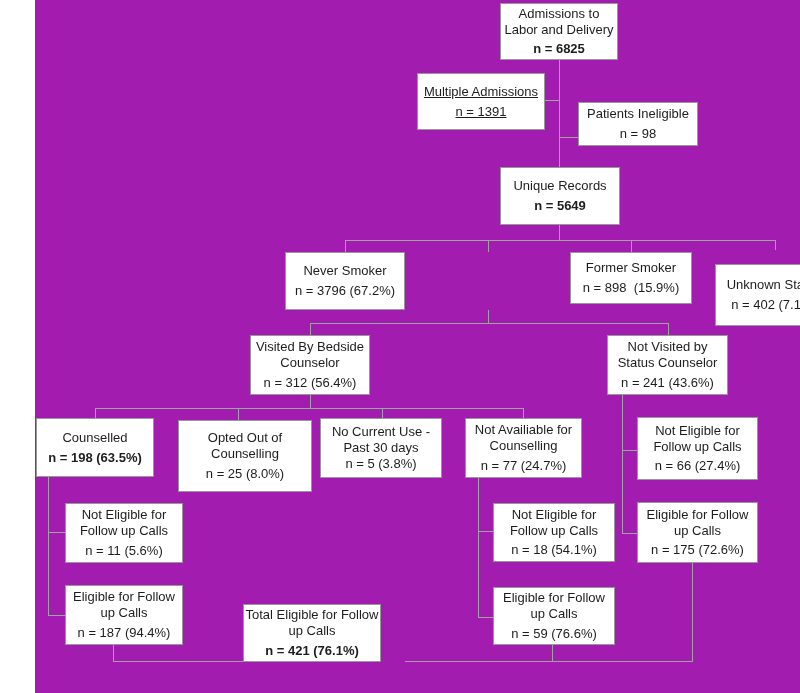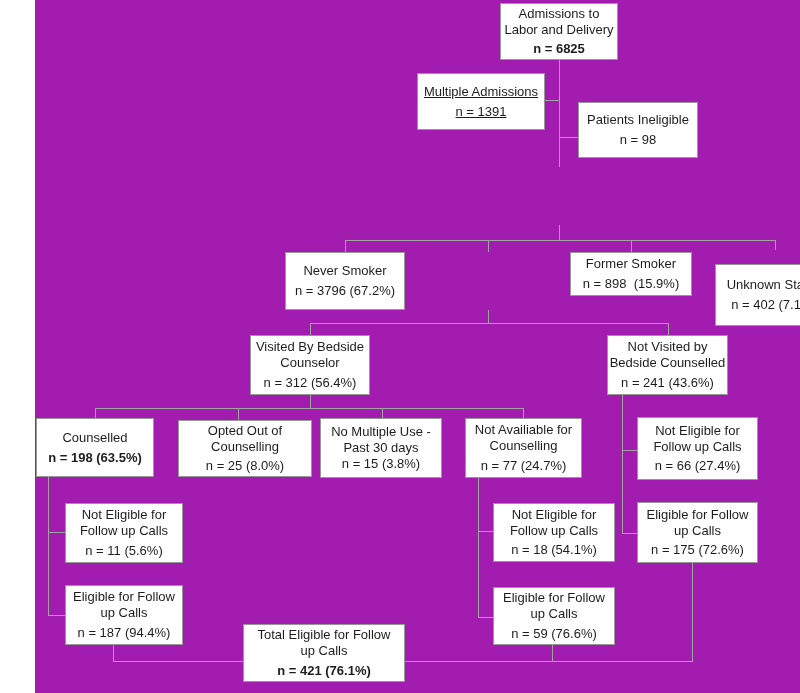--- a/index.html
+++ b/index.html
@@ -62,69 +62,73 @@
     <div>Admissions to</div>
     <div>Labor and Delivery</div>
     <div class="nval bold">n = 6825</div>
   </div>
 
   <div class="box" style="left:382px;top:73px;width:128px;height:57px;text-decoration:underline;">
     <div>Multiple Admissions</div>
     <div class="nval">n = 1391</div>
   </div>
 
-  <div class="box" style="left:543px;top:102px;width:120px;height:56px;">
+  <div class="box" style="left:543px;top:102px;width:120px;height:44px;">
     <div>Patients Ineligible</div>
     <div class="nval">n = 98</div>
   </div>
 
+  <div class="box" style="left:465px;top:167px;width:120px;height:58px;">
+    <div>Unique Records</div>
+    <div class="nval bold">n = 5649</div>
+  </div>
 
   <div class="box" style="left:250px;top:252px;width:120px;height:58px;">
     <div>Never Smoker</div>
     <div class="nval">n = 3796 (67.2%)</div>
   </div>
 
 
-  <div class="box" style="left:535px;top:252px;width:122px;height:44px;">
+  <div class="box" style="left:535px;top:252px;width:122px;height:52px;">
     <div>Former Smoker</div>
     <div class="nval">n = 898&nbsp; (15.9%)</div>
   </div>
 
   <div class="box" style="left:680px;top:264px;width:118px;height:62px;">
     <div>Unknown Status</div>
     <div class="nval">n = 402 (7.1%)</div>
   </div>
 
   <div class="box" style="left:215px;top:335px;width:120px;height:60px;">
     <div>Visited By Bedside</div>
     <div>Counselor</div>
     <div class="nval">n = 312 (56.4%)</div>
   </div>
 
   <div class="box" style="left:572px;top:335px;width:121px;height:60px;">
     <div>Not Visited by</div>
-    <div>Bedside Counselled</div>
+    <div>Status Counselor</div>
     <div class="nval">n = 241 (43.6%)</div>
   </div>
 
   <div class="box" style="left:1px;top:418px;width:118px;height:59px;">
     <div>Counselled</div>
     <div class="nval bold">n = 198 (63.5%)</div>
   </div>
 
-  <div class="box" style="left:143px;top:420px;width:134px;height:57px;">
+  <div class="box" style="left:143px;top:420px;width:134px;height:72px;">
     <div>Opted Out of</div>
     <div>Counselling</div>
     <div class="nval">n = 25 (8.0%)</div>
   </div>
 
   <div class="box" style="left:285px;top:418px;width:122px;height:60px;">
-    <div>No Multiple Use -</div>
+    <div>No Current Use -</div>
     <div>Past 30 days</div>
-    <div class="nval" style="margin-top:0;">n = 15 (3.8%)</div>
+    <div class="nval" style="margin-top:0;">n = 5 (3.8%)</div>
   </div>
 
   <div class="box" style="left:430px;top:418px;width:117px;height:60px;">
     <div>Not Availiable for</div>
     <div>Counselling</div>
     <div class="nval">n = 77 (24.7%)</div>
   </div>
 
   <div class="box" style="left:602px;top:417px;width:121px;height:63px;">
     <div>Not Eligible for</div>
@@ -155,19 +159,19 @@
     <div>Follow up Calls</div>
     <div class="nval">n = 18 (54.1%)</div>
   </div>
 
   <div class="box" style="left:458px;top:587px;width:122px;height:58px;">
     <div>Eligible for Follow</div>
     <div>up Calls</div>
     <div class="nval">n = 59 (76.6%)</div>
   </div>
 
-  <div class="box" style="left:208px;top:624px;width:162px;height:58px;">
+  <div class="box" style="left:208px;top:604px;width:138px;height:58px;">
     <div>Total Eligible for Follow</div>
     <div>up Calls</div>
     <div class="nval bold">n = 421 (76.1%)</div>
   </div>
 
 </div>
 
 </body></html>

